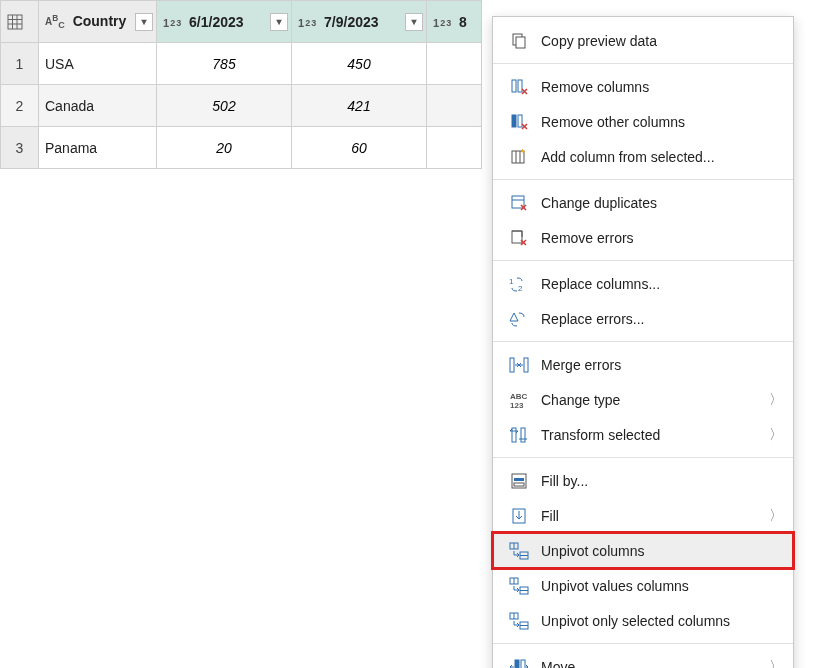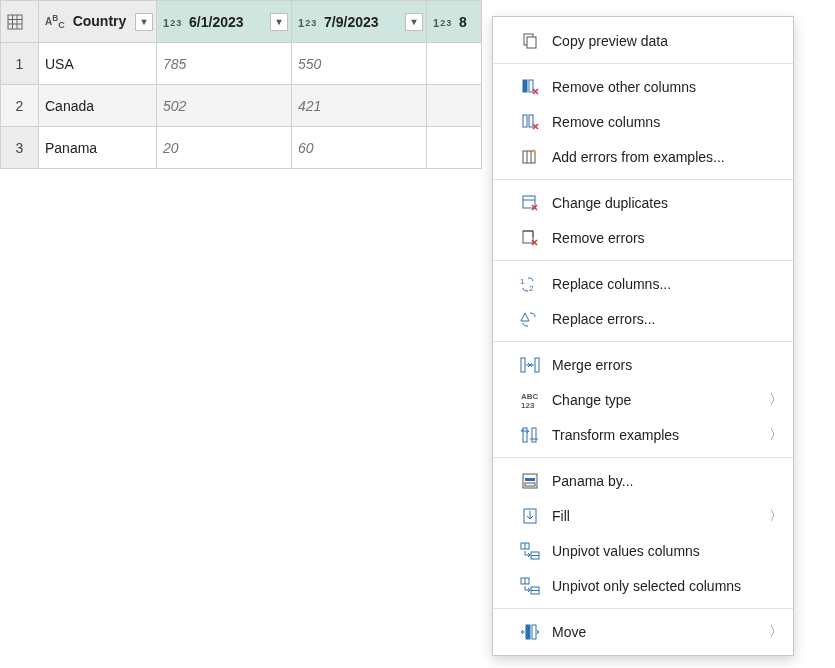--- a/index.html
+++ b/index.html
@@ -39,21 +39,21 @@
   .corner, .rownum {
     width: 38px;
     text-align: center;
     background: #ececec;
     color: #444;
   }
   .rownum { font-weight: 400; }
   .col-country { width: 118px; }
   .col-date    { width: 135px; }
   .col-cut     { width: 55px;  }
-  .num { text-align: left; font-style: italic; color:#737373;}
+  .num { text-align: center; font-style: italic; color:#000000;}
   .row-alt td { background: #f4f4f4; }
   .type-ic {
     display:inline-flex; align-items:center; gap:1px;
     font-size:11px; color:#555; margin-right:4px;
     font-family: "Segoe UI", Arial, sans-serif;
   }
   .type-ic sup,.type-ic sub{font-size:9px; line-height:0;}
   .type-abc {
     display:inline-block; font-size:10px; letter-spacing:0;
     color:#555; margin-right:4px; line-height:10px;
@@ -73,21 +73,21 @@
     left:492px; top:16px;
     width:302px;
     background:#fff;
     border:1px solid #c8c8c8;
     box-shadow:0 4px 12px rgba(0,0,0,0.18);
     padding:6px 0;
   }
   .menu-item{
     display:flex;align-items:center;
     height:35px;
-    padding-left:25px; padding-right:10px;
+    padding-left:14px; padding-right:10px;
     position:relative;
     cursor:default;
   }
   .menu-item.highlight{
     background:#eeeeee;
     outline:3px solid #e02020;
     outline-offset:-1px;
     z-index:2;
   }
   .menu-sep{
@@ -140,21 +140,21 @@
         <span class="type-ic">1<sup>2</sup><sub>3</sub></span>
         <span>8</span>
       </th>
     </tr>
   </thead>
   <tbody>
     <tr>
       <td class="rownum">1</td>
       <td>USA</td>
       <td class="num">785</td>
-      <td class="num">550</td>
+      <td class="num">450</td>
       <td class="num"></td>
     </tr>
     <tr class="row-alt">
       <td class="rownum">2</td>
       <td>Canada</td>
       <td class="num">502</td>
       <td class="num">421</td>
       <td class="num"></td>
     </tr>
     <tr>
@@ -177,51 +177,51 @@
         </svg>
     </span>
     <span class="mi-label">Copy preview data</span>
   </div>
 
   <div class="menu-sep"></div>
 
   <div class="menu-item">
     <span class="mi-icon">
       <svg width="18" height="18" viewBox="0 0 18 18">
+          <rect x="2" y="2" width="4" height="12" fill="none" stroke="#2d6fb0"></rect>
+          <rect x="8" y="2" width="4" height="12" fill="none" stroke="#2d6fb0"></rect>
+          <line x1="12" y1="16" x2="17" y2="11" stroke="#d04040" stroke-width="1.6"></line>
+          <line x1="12" y1="11" x2="17" y2="16" stroke="#d04040" stroke-width="1.6"></line>
+        </svg>
+    </span>
+    <span class="mi-label">Remove columns</span>
+  </div>
+
+  <div class="menu-item">
+    <span class="mi-icon">
+      <svg width="18" height="18" viewBox="0 0 18 18">
           <rect x="2" y="2" width="4" height="12" fill="#2d6fb0" stroke="#2d6fb0"></rect>
           <rect x="8" y="2" width="4" height="12" fill="none" stroke="#2d6fb0"></rect>
           <line x1="12" y1="16" x2="17" y2="11" stroke="#d04040" stroke-width="1.6"></line>
           <line x1="12" y1="11" x2="17" y2="16" stroke="#d04040" stroke-width="1.6"></line>
         </svg>
     </span>
     <span class="mi-label">Remove other columns</span>
   </div>
 
   <div class="menu-item">
     <span class="mi-icon">
       <svg width="18" height="18" viewBox="0 0 18 18">
-          <rect x="2" y="2" width="4" height="12" fill="none" stroke="#2d6fb0"></rect>
-          <rect x="8" y="2" width="4" height="12" fill="none" stroke="#2d6fb0"></rect>
-          <line x1="12" y1="16" x2="17" y2="11" stroke="#d04040" stroke-width="1.6"></line>
-          <line x1="12" y1="11" x2="17" y2="16" stroke="#d04040" stroke-width="1.6"></line>
-        </svg>
-    </span>
-    <span class="mi-label">Remove columns</span>
-  </div>
-
-  <div class="menu-item">
-    <span class="mi-icon">
-      <svg width="18" height="18" viewBox="0 0 18 18">
           <rect x="2" y="3" width="12" height="12" fill="none" stroke="#555"></rect>
           <line x1="6" y1="3" x2="6" y2="15" stroke="#555"></line>
           <line x1="10" y1="3" x2="10" y2="15" stroke="#555"></line>
           <polyline points="12,1 15,4 12,4" fill="#e6a830" stroke="#e6a830"></polyline>
         </svg>
     </span>
-    <span class="mi-label">Add errors from examples...</span>
+    <span class="mi-label">Add column from selected...</span>
   </div>
 
   <div class="menu-sep"></div>
 
   <div class="menu-item">
     <span class="mi-icon">
       <svg width="18" height="18" viewBox="0 0 18 18">
           <rect x="2" y="2" width="12" height="12" fill="none" stroke="#2d6fb0"></rect>
           <line x1="2" y1="6" x2="14" y2="6" stroke="#2d6fb0"></line>
           <line x1="11" y1="16" x2="16" y2="11" stroke="#d04040" stroke-width="1.6"></line>
@@ -299,75 +299,88 @@
     <span class="mi-icon">
       <svg width="20" height="18" viewBox="0 0 20 18">
           <rect x="3" y="2" width="4" height="14" fill="none" stroke="#2d6fb0"></rect>
           <rect x="12" y="2" width="4" height="14" fill="none" stroke="#2d6fb0"></rect>
           <line x1="1" y1="5" x2="9" y2="5" stroke="#2d6fb0"></line>
           <polyline points="1,5 3,3" fill="none" stroke="#2d6fb0"></polyline>
           <polyline points="9,5 7,7" fill="none" stroke="#2d6fb0"></polyline>
           <line x1="10" y1="13" x2="18" y2="13" stroke="#2d6fb0"></line>
         </svg>
     </span>
-    <span class="mi-label">Transform examples</span>
+    <span class="mi-label">Transform selected</span>
     <span class="mi-sub">〉</span>
   </div>
 
   <div class="menu-sep"></div>
 
   <div class="menu-item">
     <span class="mi-icon">
       <svg width="18" height="18" viewBox="0 0 18 18">
           <rect x="2" y="2" width="14" height="14" fill="none" stroke="#555"></rect>
           <rect x="4" y="6" width="10" height="3" fill="#2d6fb0"></rect>
           <rect x="4" y="11" width="10" height="3" fill="none" stroke="#555"></rect>
         </svg>
     </span>
-    <span class="mi-label">Panama by...</span>
+    <span class="mi-label">Fill by...</span>
   </div>
 
   <div class="menu-item">
     <span class="mi-icon">
       <svg width="18" height="18" viewBox="0 0 18 18">
           <rect x="3" y="2" width="12" height="14" fill="none" stroke="#2d6fb0"></rect>
           <line x1="9" y1="4" x2="9" y2="12" stroke="#2d6fb0"></line>
           <polyline points="6,9 9,12 12,9" fill="none" stroke="#2d6fb0"></polyline>
         </svg>
     </span>
     <span class="mi-label">Fill</span>
     <span class="mi-sub">〉</span>
   </div>
 
-
-  <div class="menu-item">
+  <div class="menu-item highlight">
     <span class="mi-icon">
       <svg width="20" height="18" viewBox="0 0 20 18">
           <rect x="1" y="1" width="8" height="6" fill="none" stroke="#2d6fb0"></rect>
           <line x1="5" y1="1" x2="5" y2="7" stroke="#2d6fb0"></line>
           <rect x="11" y="10" width="8" height="7" fill="none" stroke="#2d6fb0"></rect>
           <line x1="11" y1="13.5" x2="19" y2="13.5" stroke="#2d6fb0"></line>
           <path d="M5 9 L5 13 L9 13" fill="none" stroke="#2d6fb0"></path>
           <polyline points="8,11 10,13 8,15" fill="none" stroke="#2d6fb0"></polyline>
         </svg>
     </span>
-    <span class="mi-label">Unpivot values columns</span>
+    <span class="mi-label">Unpivot columns</span>
   </div>
 
   <div class="menu-item">
     <span class="mi-icon">
       <svg width="20" height="18" viewBox="0 0 20 18">
           <rect x="1" y="1" width="8" height="6" fill="none" stroke="#2d6fb0"></rect>
           <line x1="5" y1="1" x2="5" y2="7" stroke="#2d6fb0"></line>
           <rect x="11" y="10" width="8" height="7" fill="none" stroke="#2d6fb0"></rect>
           <line x1="11" y1="13.5" x2="19" y2="13.5" stroke="#2d6fb0"></line>
           <path d="M5 9 L5 13 L9 13" fill="none" stroke="#2d6fb0"></path>
           <polyline points="8,11 10,13 8,15" fill="none" stroke="#2d6fb0"></polyline>
         </svg>
     </span>
+    <span class="mi-label">Unpivot values columns</span>
+  </div>
+
+  <div class="menu-item">
+    <span class="mi-icon">
+      <svg width="20" height="18" viewBox="0 0 20 18">
+          <rect x="1" y="1" width="8" height="6" fill="none" stroke="#2d6fb0"></rect>
+          <line x1="5" y1="1" x2="5" y2="7" stroke="#2d6fb0"></line>
+          <rect x="11" y="10" width="8" height="7" fill="none" stroke="#2d6fb0"></rect>
+          <line x1="11" y1="13.5" x2="19" y2="13.5" stroke="#2d6fb0"></line>
+          <path d="M5 9 L5 13 L9 13" fill="none" stroke="#2d6fb0"></path>
+          <polyline points="8,11 10,13 8,15" fill="none" stroke="#2d6fb0"></polyline>
+        </svg>
+    </span>
     <span class="mi-label">Unpivot only selected columns</span>
   </div>
 
   <div class="menu-sep"></div>
 
   <div class="menu-item">
     <span class="mi-icon">
       <svg width="20" height="18" viewBox="0 0 20 18">
           <rect x="6" y="2" width="4" height="14" fill="#2d6fb0" stroke="#2d6fb0"></rect>
           <rect x="12" y="2" width="4" height="14" fill="none" stroke="#2d6fb0"></rect>

